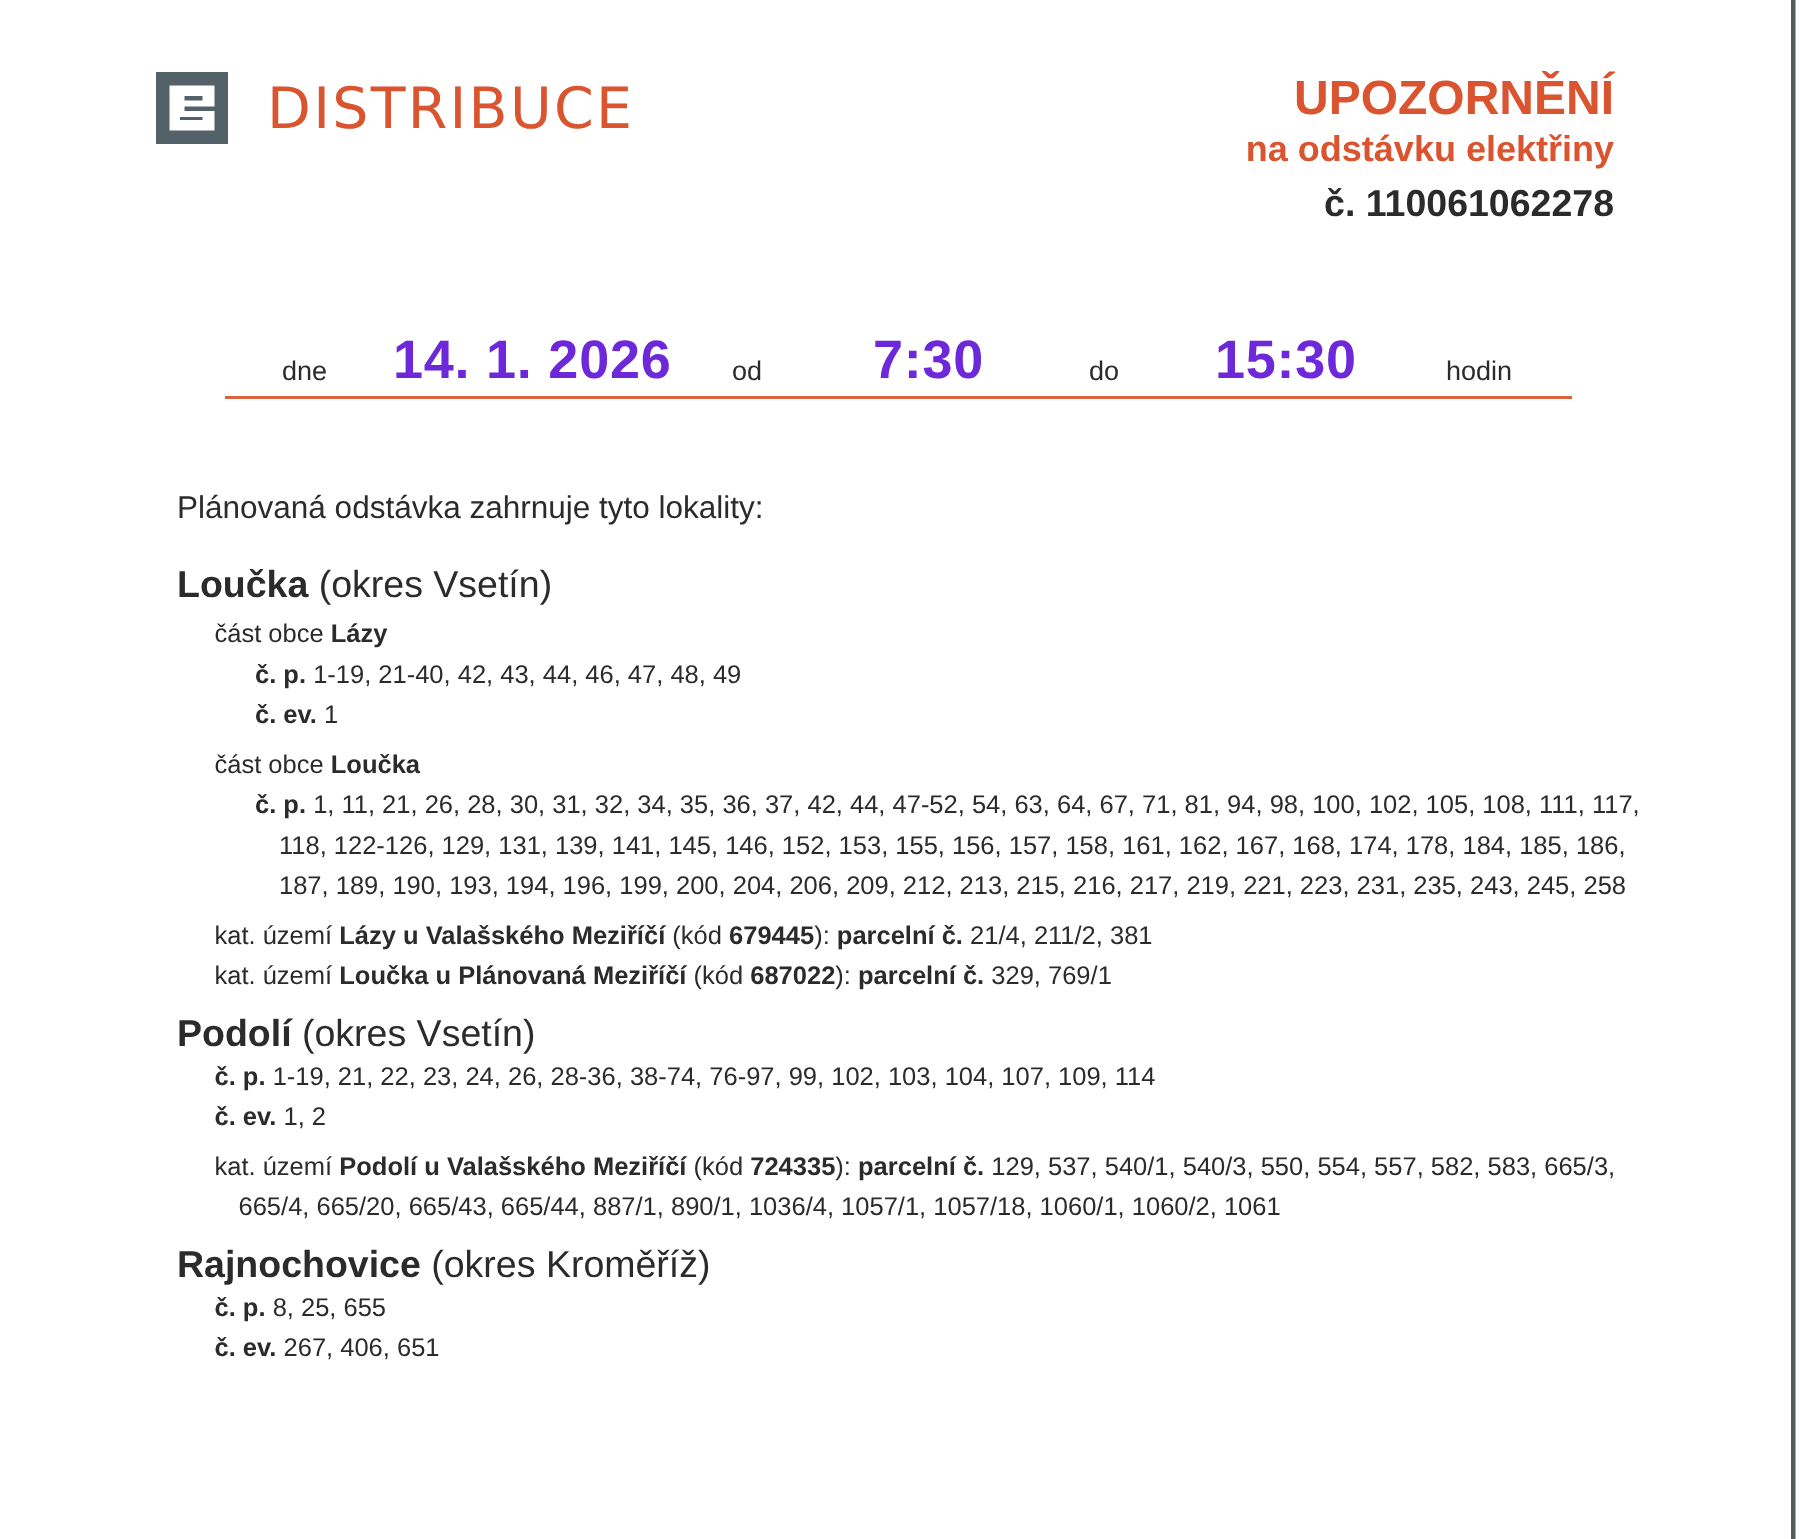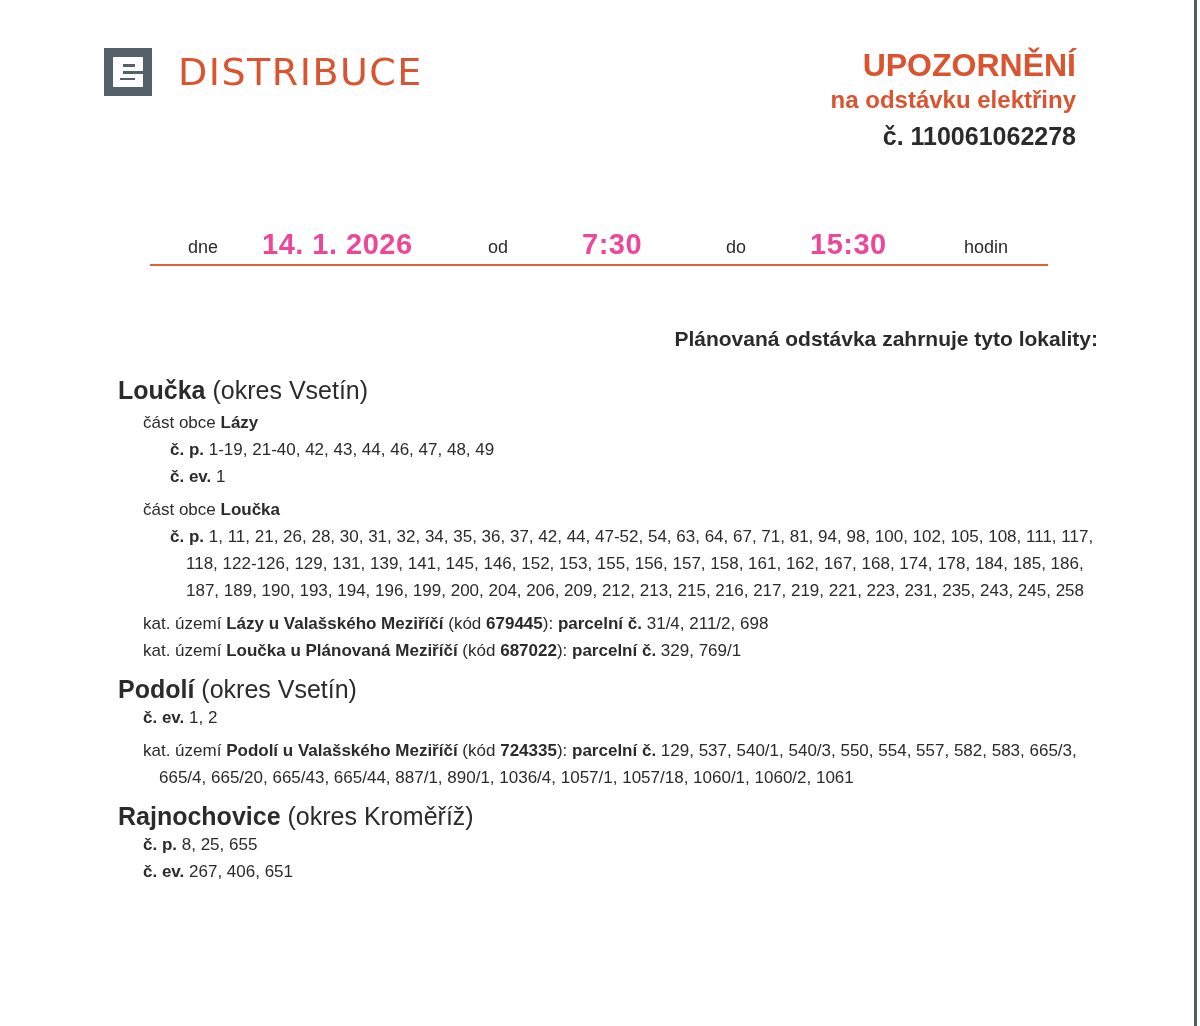--- a/index.html
+++ b/index.html
@@ -80,42 +80,41 @@
     }
     .date-row span {
       position: absolute;
       bottom: 6px;
     }
     .date-row .lbl {
       font-size: 18px;
       color: #2b2b2b;
     }
     .date-row .val {
-      font-size: 29px;
+      font-size: 36px;
       font-weight: bold;
-      color: #ec4899;
+      color: #6d28d9;
       bottom: 3px;
       letter-spacing: 0.5px;
     }
     
     .content {
       position: absolute;
       left: 118px;
       top: 325px;
       width: 980px;
       font-size: 17px;
       line-height: 27px;
       color: #2b2b2b;
     }
     .intro {
       font-size: 21px;
-      font-weight: bold;
+      font-weight: normal;
       line-height: 28px;
       margin-bottom: 22px;
-      text-align: right;
     }
     .loc-head {
       font-size: 25px;
       line-height: 30px;
       margin-top: 4px;
     }
     .loc-head b { font-weight: bold; }
     .part-head {
       margin-left: 25px;
       margin-top: 4px;
@@ -203,39 +202,43 @@
         <b>č. p.</b>
         <span>1, 11, 21, 26, 28, 30, 31, 32, 34, 35, 36, 37, 42, 44, 47-52, 54, 63, 64, 67, 71, 81, 94, 98, 100, 102, 105, 108, 111, 117, 118, 122-126, 129, 131, 139, 141, 145, 146, 152, 153, 155, 156, 157, 158, 161, 162, 167, 168, 174, 178, 184, 185, 186, 187, 189, 190, 193, 194, 196, 199, 200, 204, 206, 209, 212, 213, 215, 216, 217, 219, 221, 223, 231, 235, 243, 245, 258</span>
       </span>
     </div>
 
     <div class="kat-line first">
       <span>kat. území</span>
       <b>Lázy u Valašského Meziříčí</b>
       (<span>kód</span> <b>679445</b>):
       <b>parcelní č.</b>
-      <span>31/4, 211/2, 698</span>
+      <span>21/4, 211/2, 381</span>
     </div>
     <div class="kat-line">
       <span>kat. území</span>
       <b>Loučka u Plánovaná Meziříčí</b>
       (<span>kód</span> <b>687022</b>):
       <b>parcelní č.</b>
       <span>329, 769/1</span>
     </div>
   </div>
 
   <div class="spacer-sm"></div>
 
   <div>
     <div class="loc-head">
       <b>Podolí</b>
       <span>(okres Vsetín)</span>
     </div>
     <div class="num-line indent-sub">
+      <b>č. p.</b>
+      <span>1-19, 21, 22, 23, 24, 26, 28-36, 38-74, 76-97, 99, 102, 103, 104, 107, 109, 114</span>
+    </div>
+    <div class="num-line indent-sub">
       <b>č. ev.</b>
       <span>1, 2</span>
     </div>
     <div class="kat-line first">
       <span>kat. území</span>
       <b>Podolí u Valašského Meziříčí</b>
       (<span>kód</span> <b>724335</b>):
       <b>parcelní č.</b>
       <span>129, 537, 540/1, 540/3, 550, 554, 557, 582, 583, 665/3, 665/4, 665/20, 665/43, 665/44, 887/1, 890/1, 1036/4, 1057/1, 1057/18, 1060/1, 1060/2, 1061</span>
     </div>

